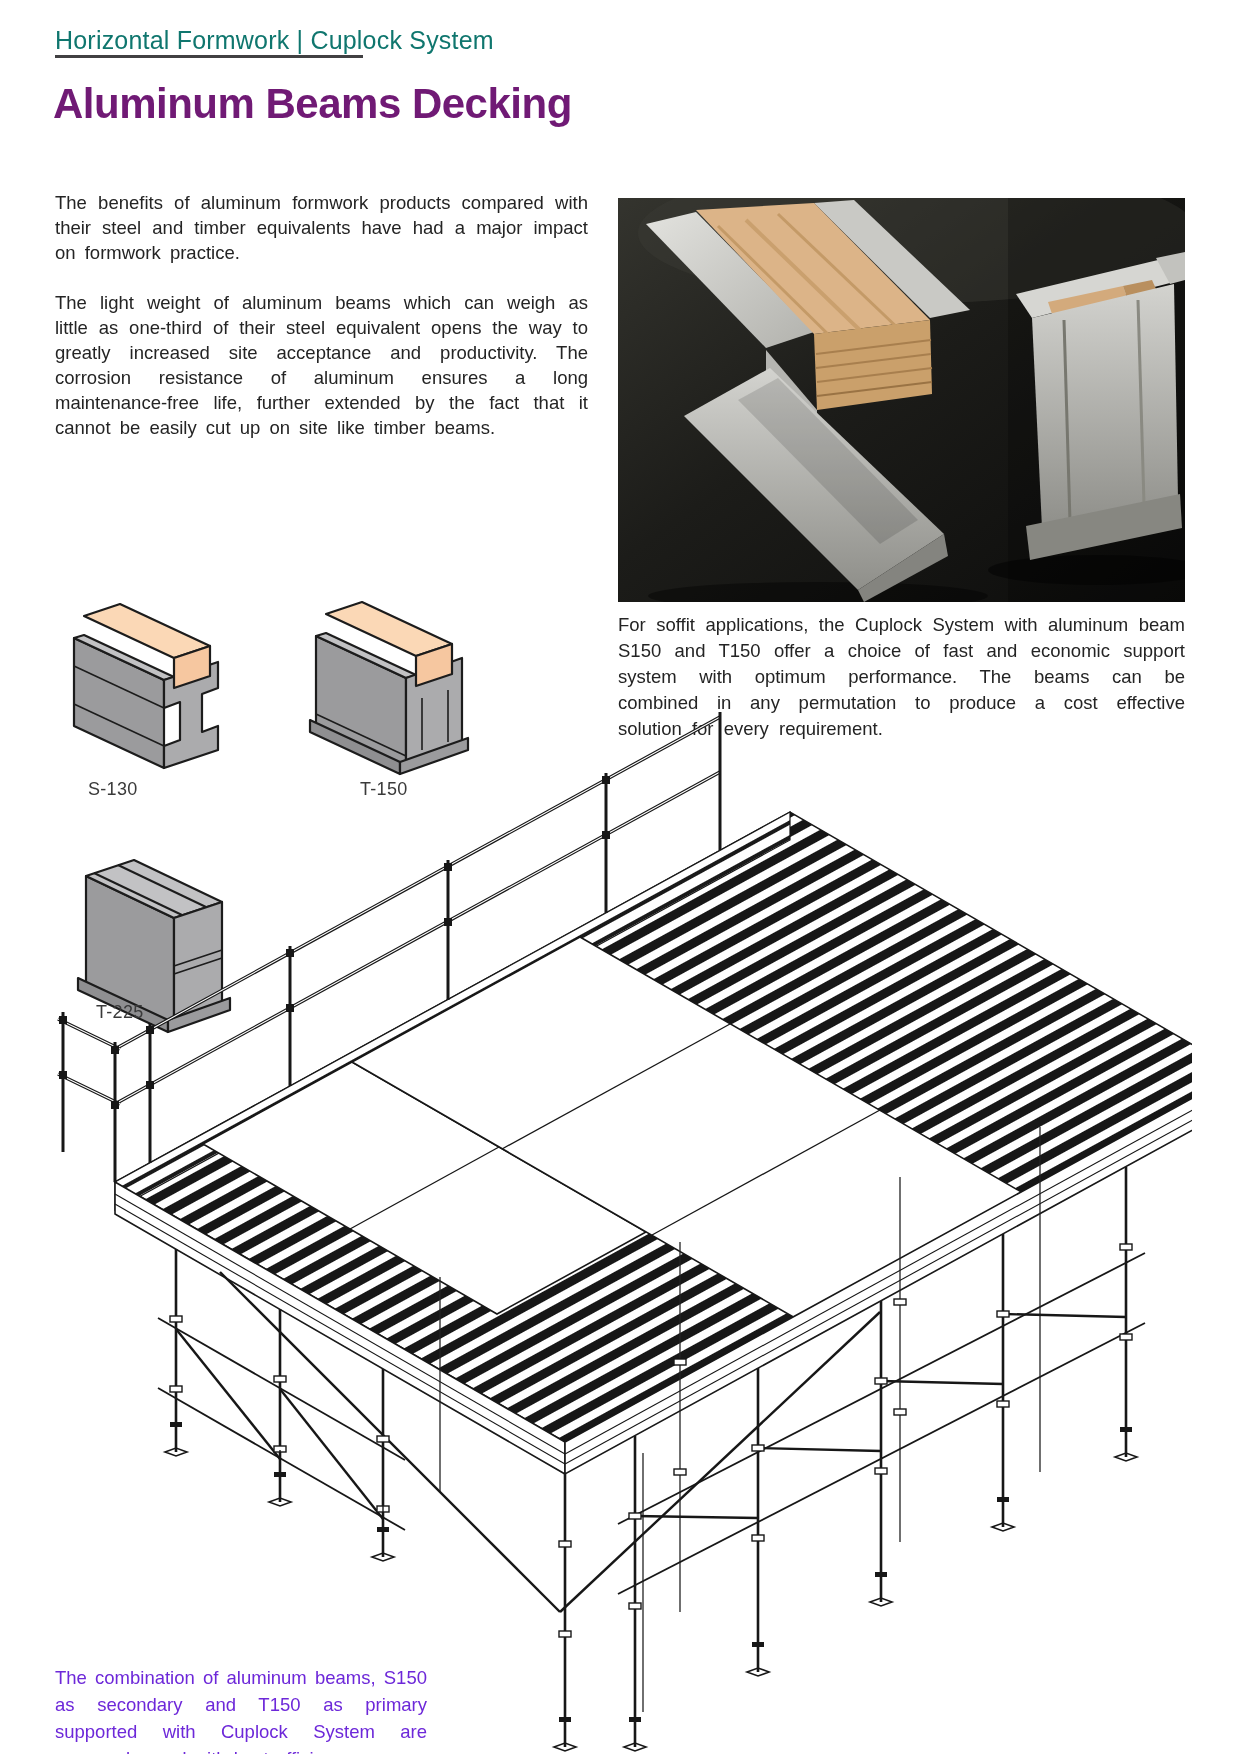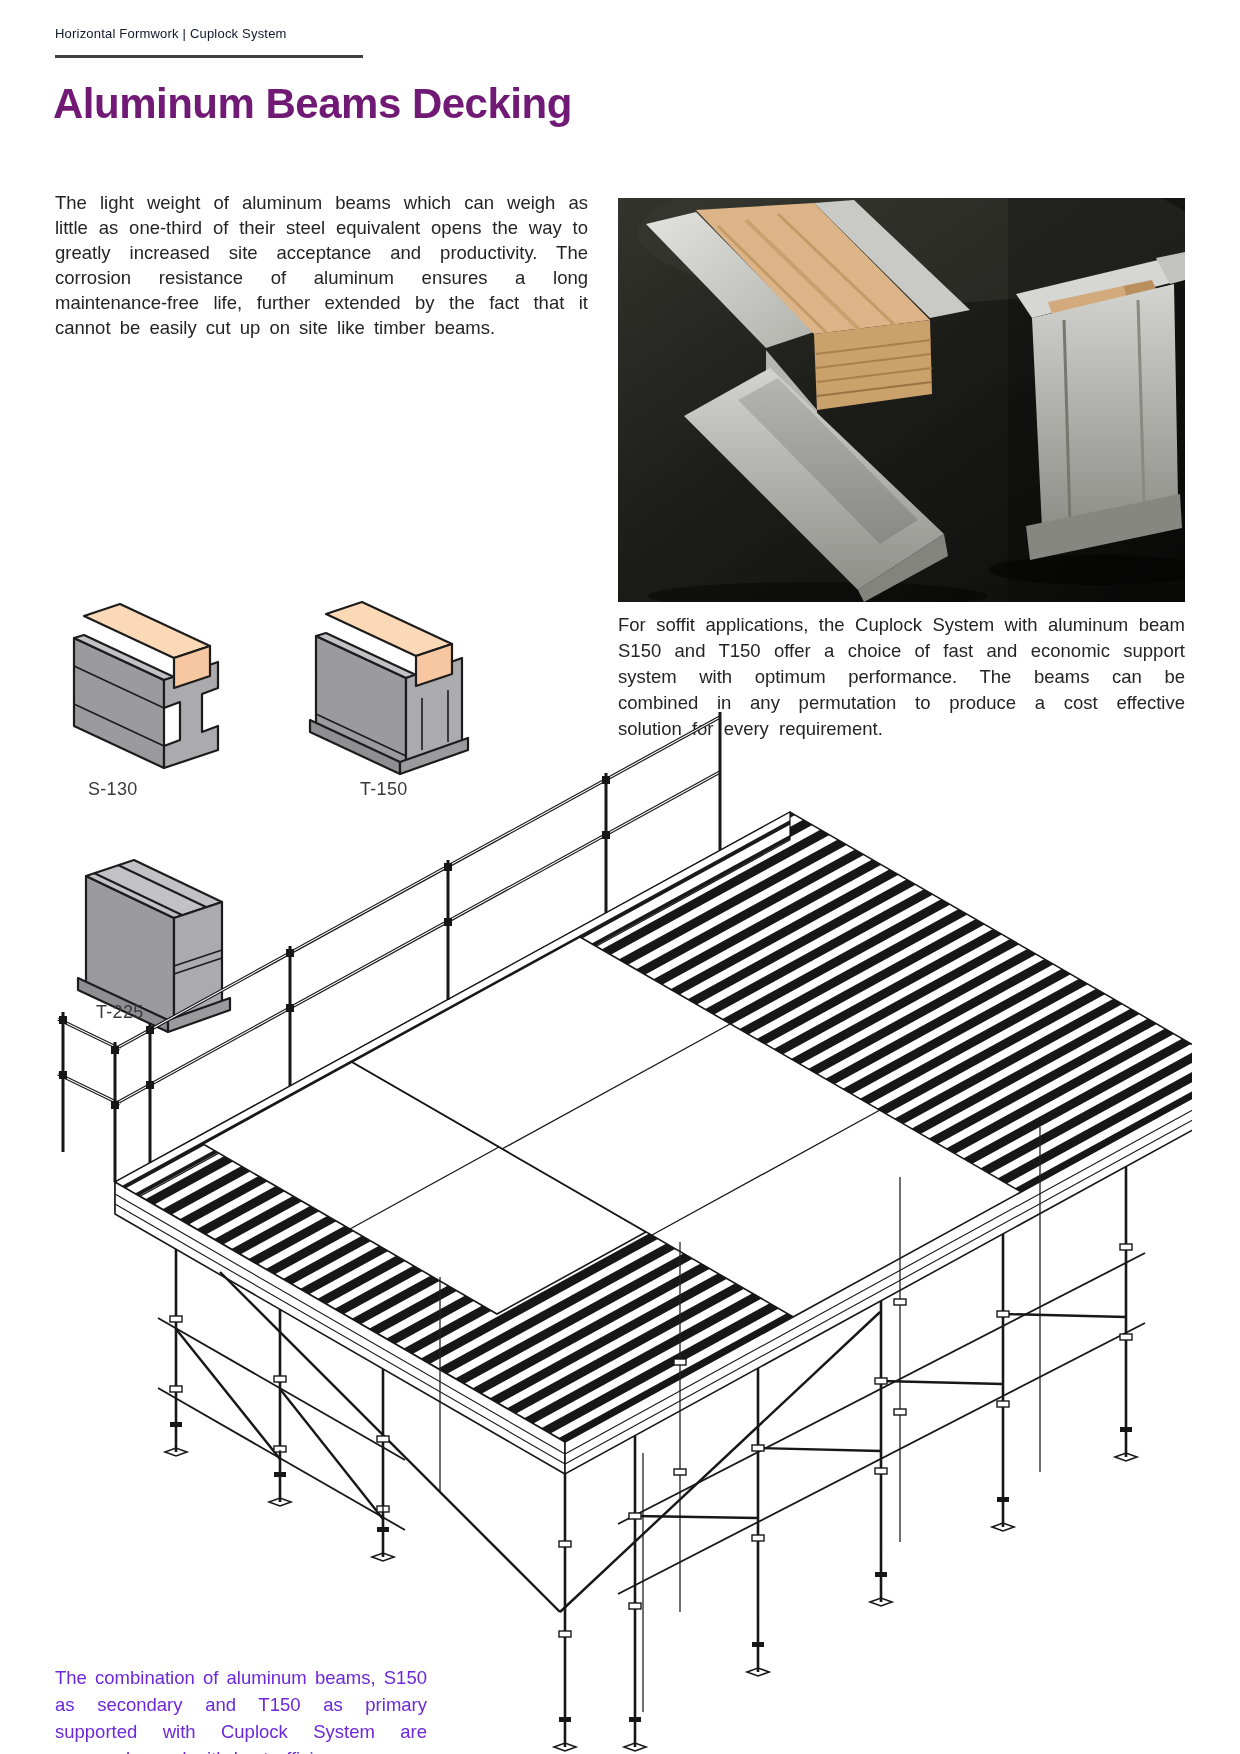--- a/index.html
+++ b/index.html
@@ -3,21 +3,21 @@
 <meta charset="utf-8">
 <style>
   html,body{margin:0;padding:0;background:#e8e8e8;}
   .page{
     position:relative;width:1240px;height:1754px;margin:0 auto;
     background:#ffffff;overflow:hidden;
     font-family:"Liberation Sans",sans-serif;color:#222;
   }
   .breadcrumb{
     position:absolute;left:55px;top:26px;width:600px;
-    font-size:13px;color:#0f172a;letter-spacing:.2px;
+    font-size:25px;color:#0f766e;letter-spacing:.2px;
   }
   .breadcrumb-rule{
     position:absolute;left:55px;top:55px;width:308px;height:3px;background:#414042;
   }
   .title{
     position:absolute;left:53px;top:80px;margin:0;width:900px;
     font-size:42px;font-weight:800;letter-spacing:-.5px;color:#701a75;
   }
   .intro{
     position:absolute;left:55px;top:190px;width:533px;
@@ -51,20 +51,21 @@
 </head>
 <body>
 
 <div class="page">
 
   <div class="breadcrumb">Horizontal Formwork | Cuplock System</div>
   <div class="breadcrumb-rule"></div>
   <h1 class="title">Aluminum Beams Decking</h1>
 
   <section class="intro">
+    <p>The benefits of aluminum formwork products compared with their steel and timber equivalents have had a major impact on formwork practice.</p>
     <p>The light weight of aluminum beams which can weigh as little as one-third of their steel equivalent opens the way to greatly increased site acceptance and productivity. The corrosion resistance of aluminum ensures a long maintenance-free life, further extended by the fact that it cannot be easily cut up on site like timber beams.</p>
   </section>
 
   <svg class="photo" viewBox="0 0 567 404" preserveAspectRatio="none">
     <defs>
       <linearGradient id="pbg" x1="0" y1="0" x2="1" y2="1">
         <stop offset="0" stop-color="#34342e"></stop>
         <stop offset="0.45" stop-color="#1c1c19"></stop>
         <stop offset="1" stop-color="#0c0c0b"></stop>
       </linearGradient>

